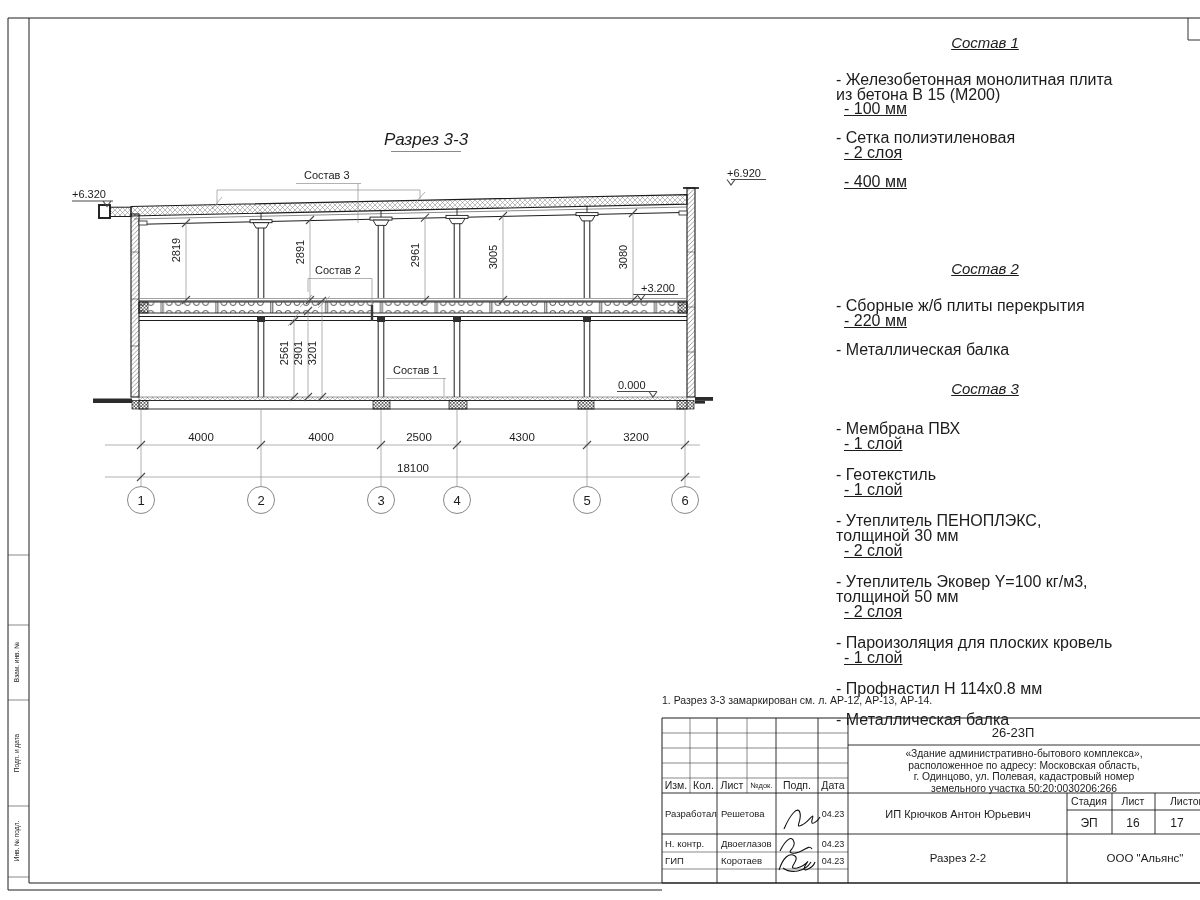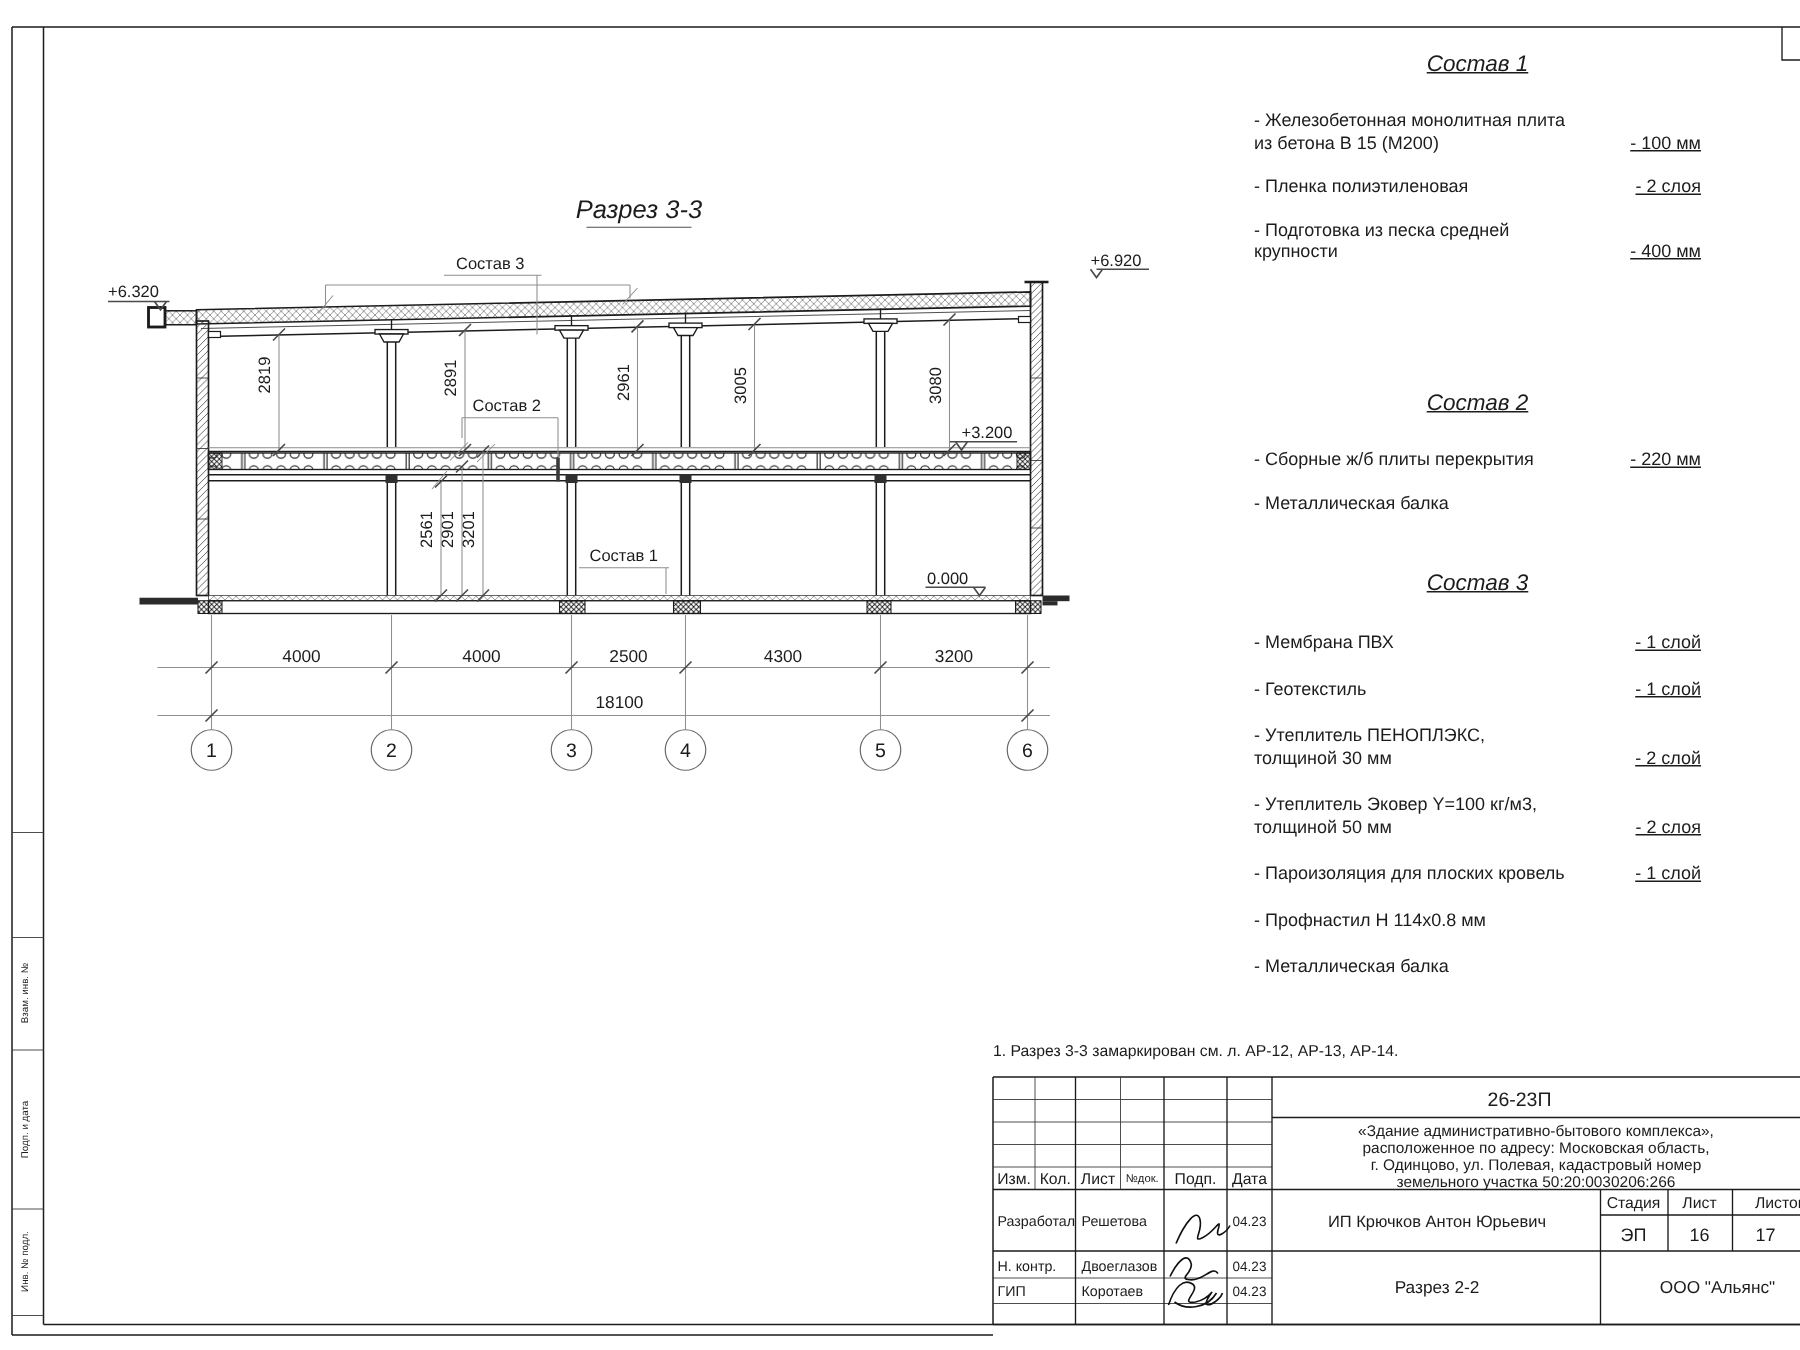--- a/index.html
+++ b/index.html
@@ -6,21 +6,21 @@
   body{width:1200px;height:900px;position:relative;font-family:"Liberation Sans",sans-serif;overflow:hidden;}
   svg text{font-family:"Liberation Sans",sans-serif;fill:#1c1c1c;}
   .page-svg{position:absolute;left:0;top:0;}
   .ln{stroke:#1c1c1c;fill:none;}
   .w2{stroke-width:1.7;} .w1{stroke-width:1;} .w09{stroke-width:.9;} .w06{stroke-width:.6;stroke:#3a3a3a;}
   .dim{stroke:#8f8f8f;stroke-width:.7;fill:none;}
   .tick{stroke:#4a4a4a;stroke-width:1.1;fill:none;}
   .it{font-style:italic;}
   .comp{position:absolute;left:836px;width:298px;color:#1c1c1c;}
   .comp-title{text-align:center;font-style:italic;font-size:15px;text-decoration:underline;margin-bottom:22px;}
-  .comp-item{display:flex;justify-content:space-between;align-items:flex-end;margin-bottom:14.5px;font-size:12px;line-height:14.5px;}
+  .comp-item{display:flex;justify-content:space-between;margin-bottom:14.5px;font-size:16px;line-height:14.5px;flex-direction:column;}
   .comp-s3 .comp-item{margin-bottom:16px;line-height:15px;}
   .comp-s3 .comp-title{margin-bottom:24px;}
   .cn{white-space:pre-line;}
   .cv{white-space:nowrap;margin-left:8px;text-decoration:underline;}
 </style>
 </head>
 <body>
 
 <svg class="page-svg" width="1200" height="900" viewBox="0 0 1200 900">
   <defs>
@@ -254,26 +254,24 @@
 </svg>
 
 <div class="comp comp-s1" style="top:34px">
   <div class="comp-title">Состав 1</div>
   <div class="comp-item">
       <span class="cn">- Железобетонная  монолитная плита
 из бетона В 15 (М200)</span>
       <span class="cv">- 100 мм</span>
     </div>
   <div class="comp-item">
-      <span class="cn">- Пленка полиэтиленовая</span>
+      <span class="cn">- Сетка полиэтиленовая</span>
       <span class="cv">-  2 слоя</span>
     </div>
   <div class="comp-item">
-      <span class="cn">- Подготовка из песка средней
-крупности</span>
       <span class="cv">- 400 мм</span>
     </div>
 </div>
 
 <div class="comp comp-s2" style="top:260px">
   <div class="comp-title">Состав 2</div>
   <div class="comp-item">
       <span class="cn">- Сборные ж/б плиты перекрытия</span>
       <span class="cv">- 220 мм</span>
     </div>

